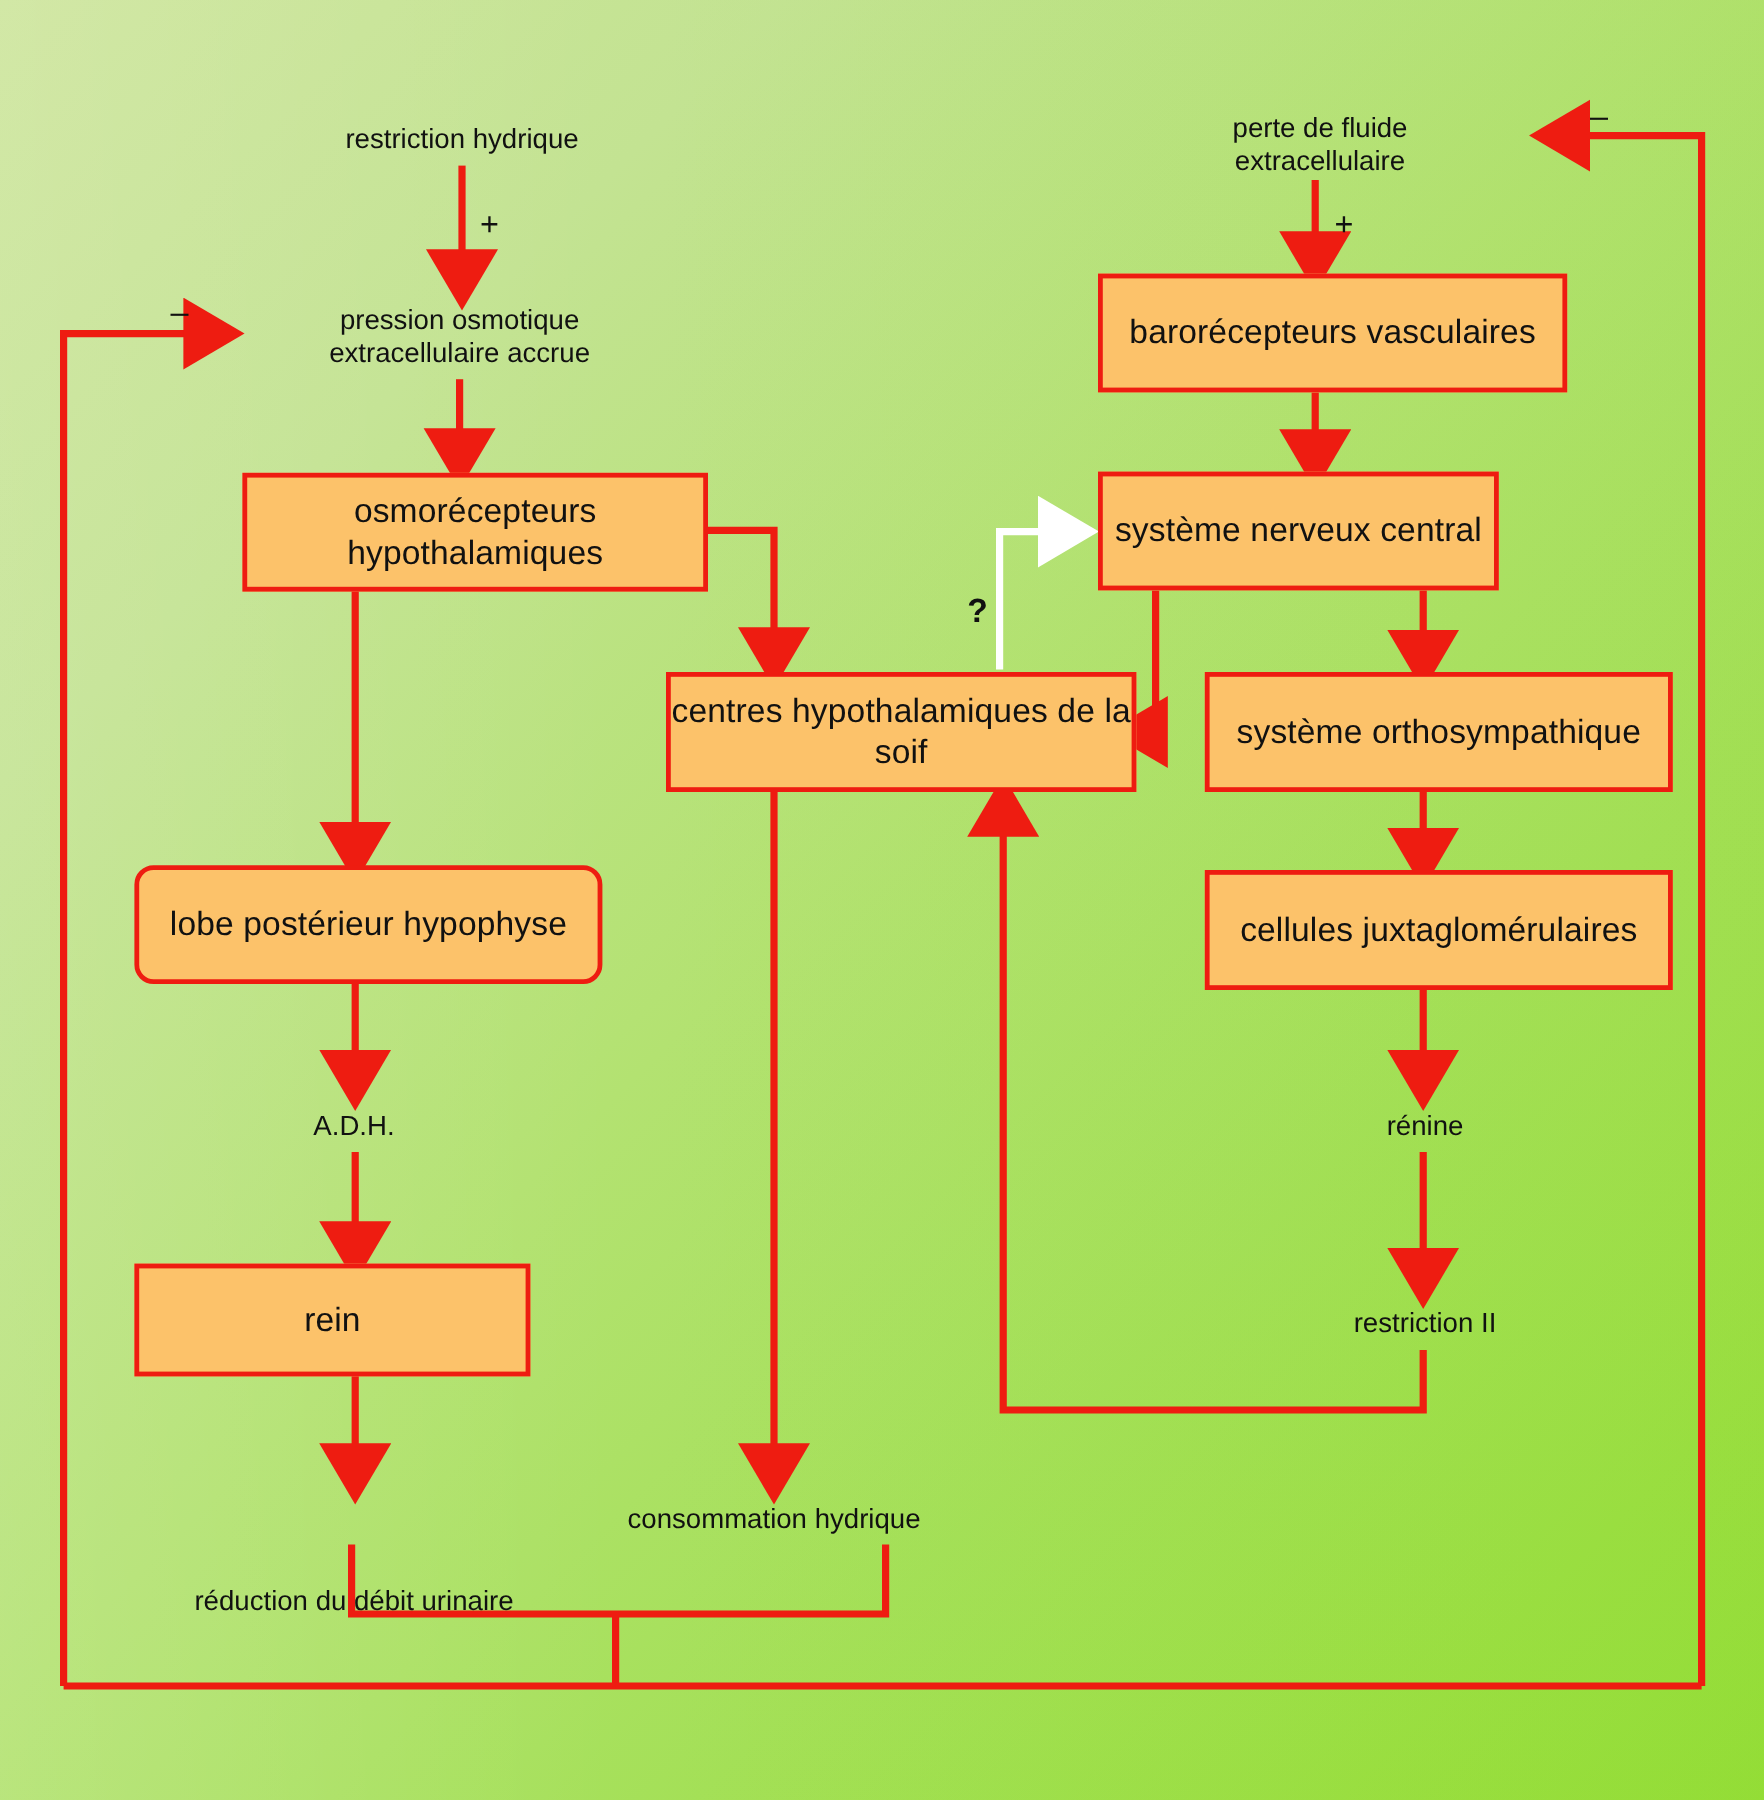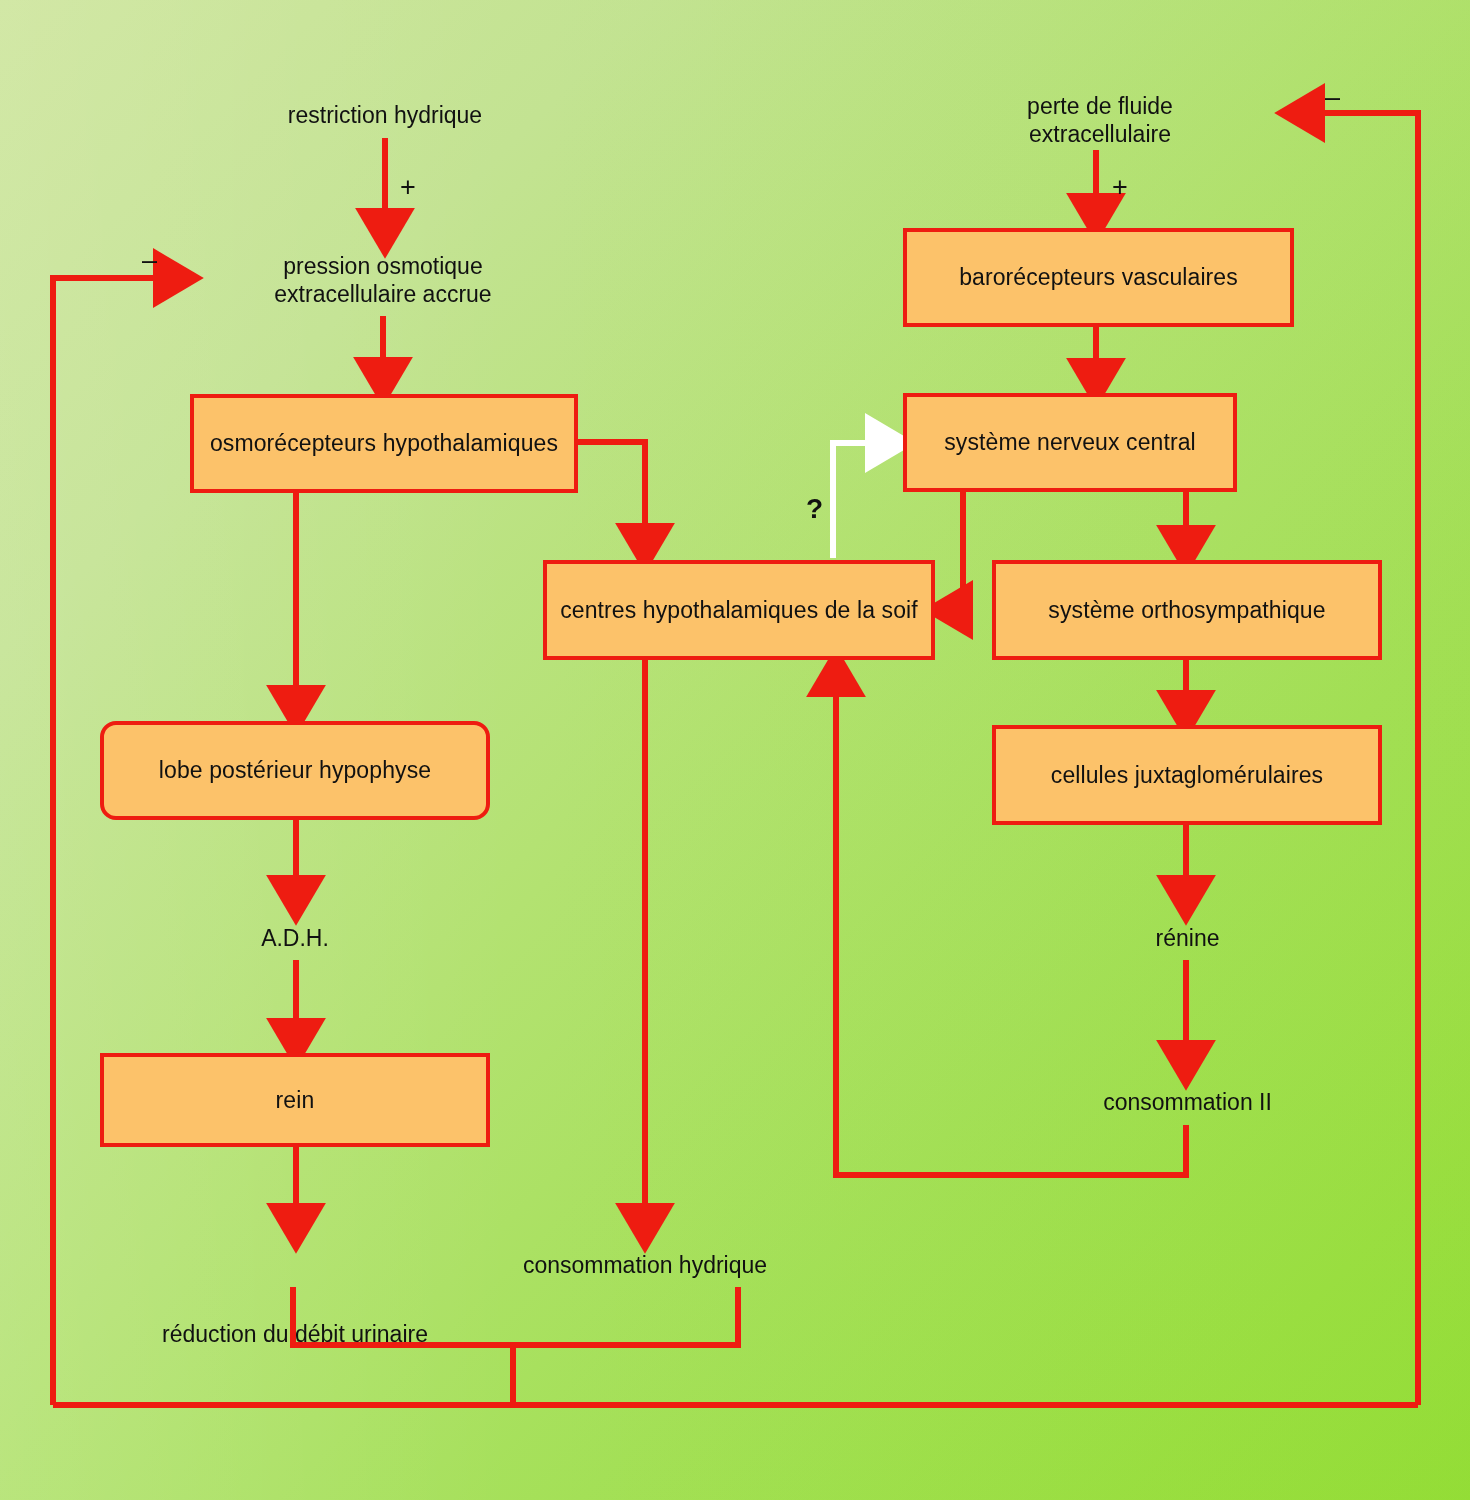--- a/index.html
+++ b/index.html
@@ -33,23 +33,24 @@
   .node-box {
     position: absolute;
     box-sizing: border-box;
     background: #fcc26a;
     border: 4px solid #ee1c11;
     display: flex;
     align-items: center;
     justify-content: center;
     text-align: center;
     color: #111111;
-    font-size: 23px;
+    font-size: 28px;
     line-height: 1.22;
     letter-spacing: 0.1px;
+    margin-left: 12px;
   }
   .node-text {
     position: absolute;
     box-sizing: border-box;
     display: flex;
     align-items: center;
     justify-content: center;
     text-align: center;
     color: #111111;
     font-size: 23px;
@@ -133,29 +134,29 @@
 
   <div class="node-text" style="left:70px; top:1314px; width:450px; height:40px;">réduction du débit urinaire</div>
 
   <div class="node-text" style="left:455px; top:1245px; width:380px; height:40px;">consommation hydrique</div>
 
   <div class="node-text" style="left:930px; top:85px; width:340px; height:70px;">perte de fluide
 extracellulaire</div>
 
   <div class="node-text" style="left:1090px; top:918px; width:195px; height:40px;text-align:right;">rénine</div>
 
-  <div class="node-text" style="left:1030px; top:1082px; width:315px; height:40px;">consommation II</div>
+  <div class="node-text" style="left:1030px; top:1082px; width:315px; height:40px;">restriction II</div>
 
   <div class="node-box" style="left:190px; top:394px; width:388px; height:99px;">osmorécepteurs
 hypothalamiques</div>
 
   <div class="node-box" style="left:100px; top:721px; width:390px; height:99px;border-radius:16px;">lobe postérieur
 hypophyse</div>
 
-  <div class="node-box" style="left:100px; top:1053px; width:390px; height:94px;">rein</div>
+  <div class="node-box" style="left:100px; top:1053px; width:330px; height:94px;">rein</div>
 
   <div class="node-box" style="left:543px; top:560px; width:392px; height:100px;">centres hypothalamiques
 de la soif</div>
 
   <div class="node-box" style="left:903px; top:228px; width:391px; height:99px;">barorécepteurs vasculaires</div>
 
   <div class="node-box" style="left:903px; top:393px; width:334px; height:99px;">système nerveux central</div>
 
   <div class="node-box" style="left:992px; top:560px; width:390px; height:100px;">système
 orthosympathique</div>

